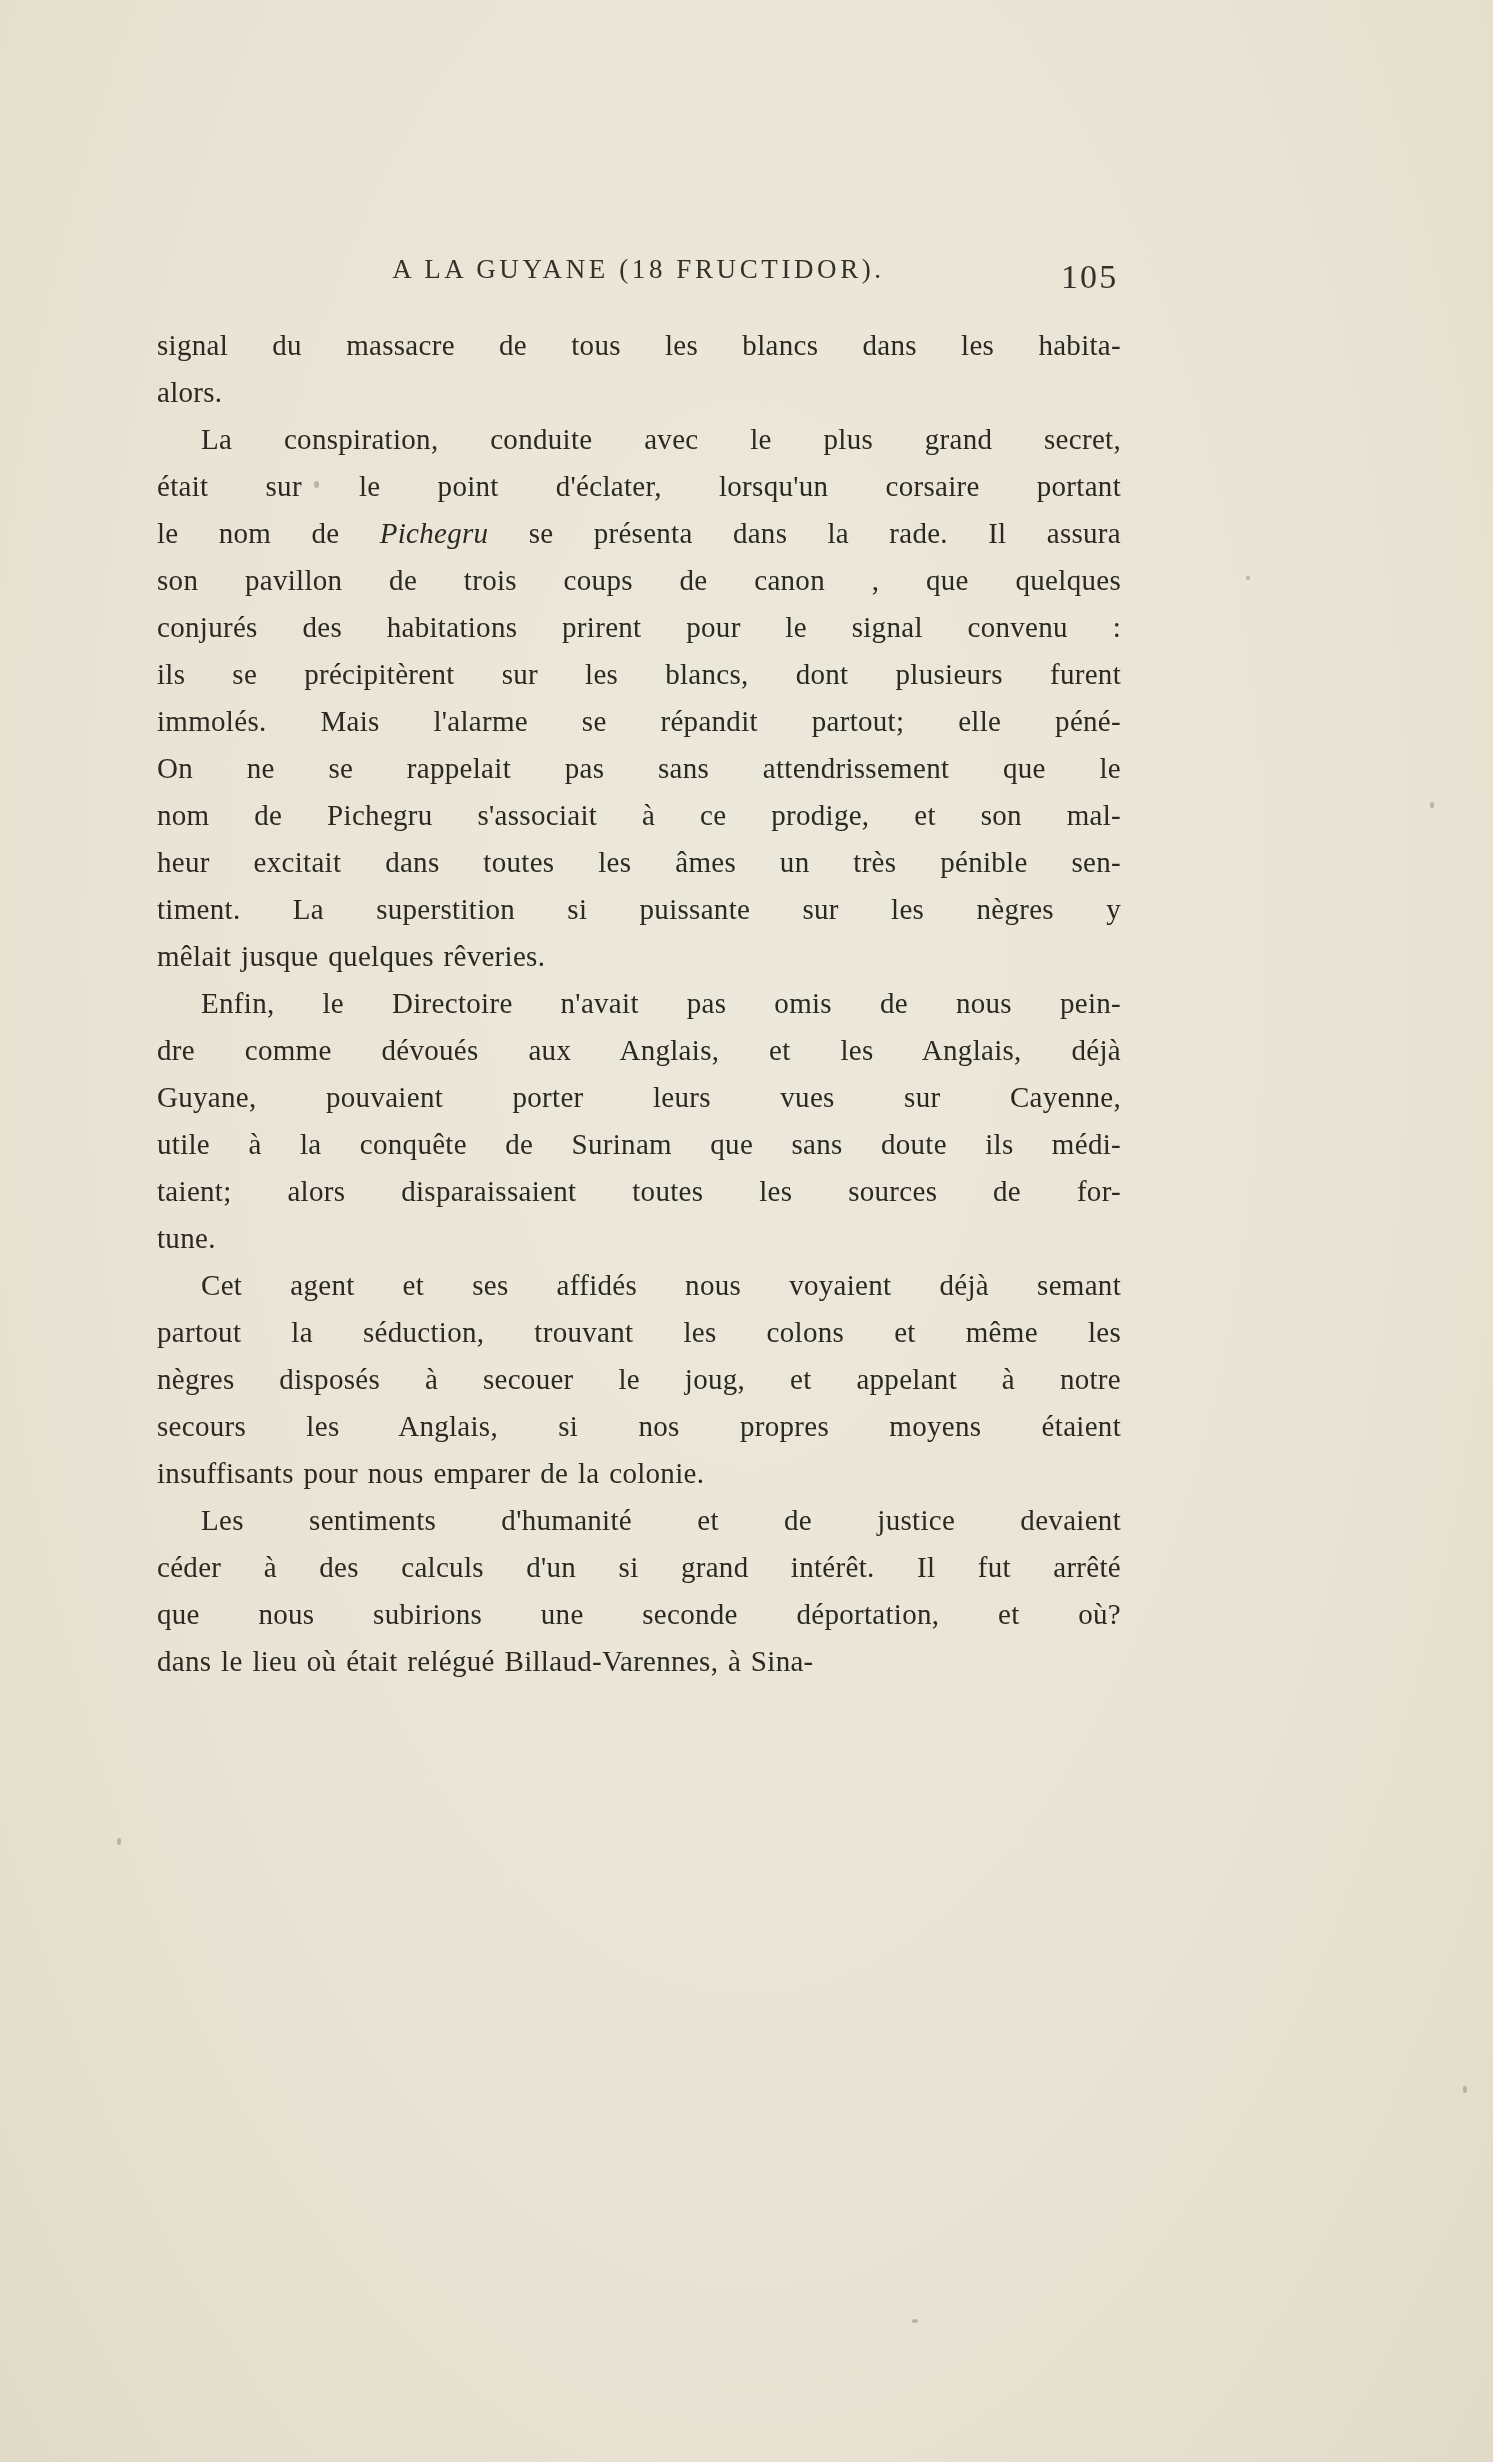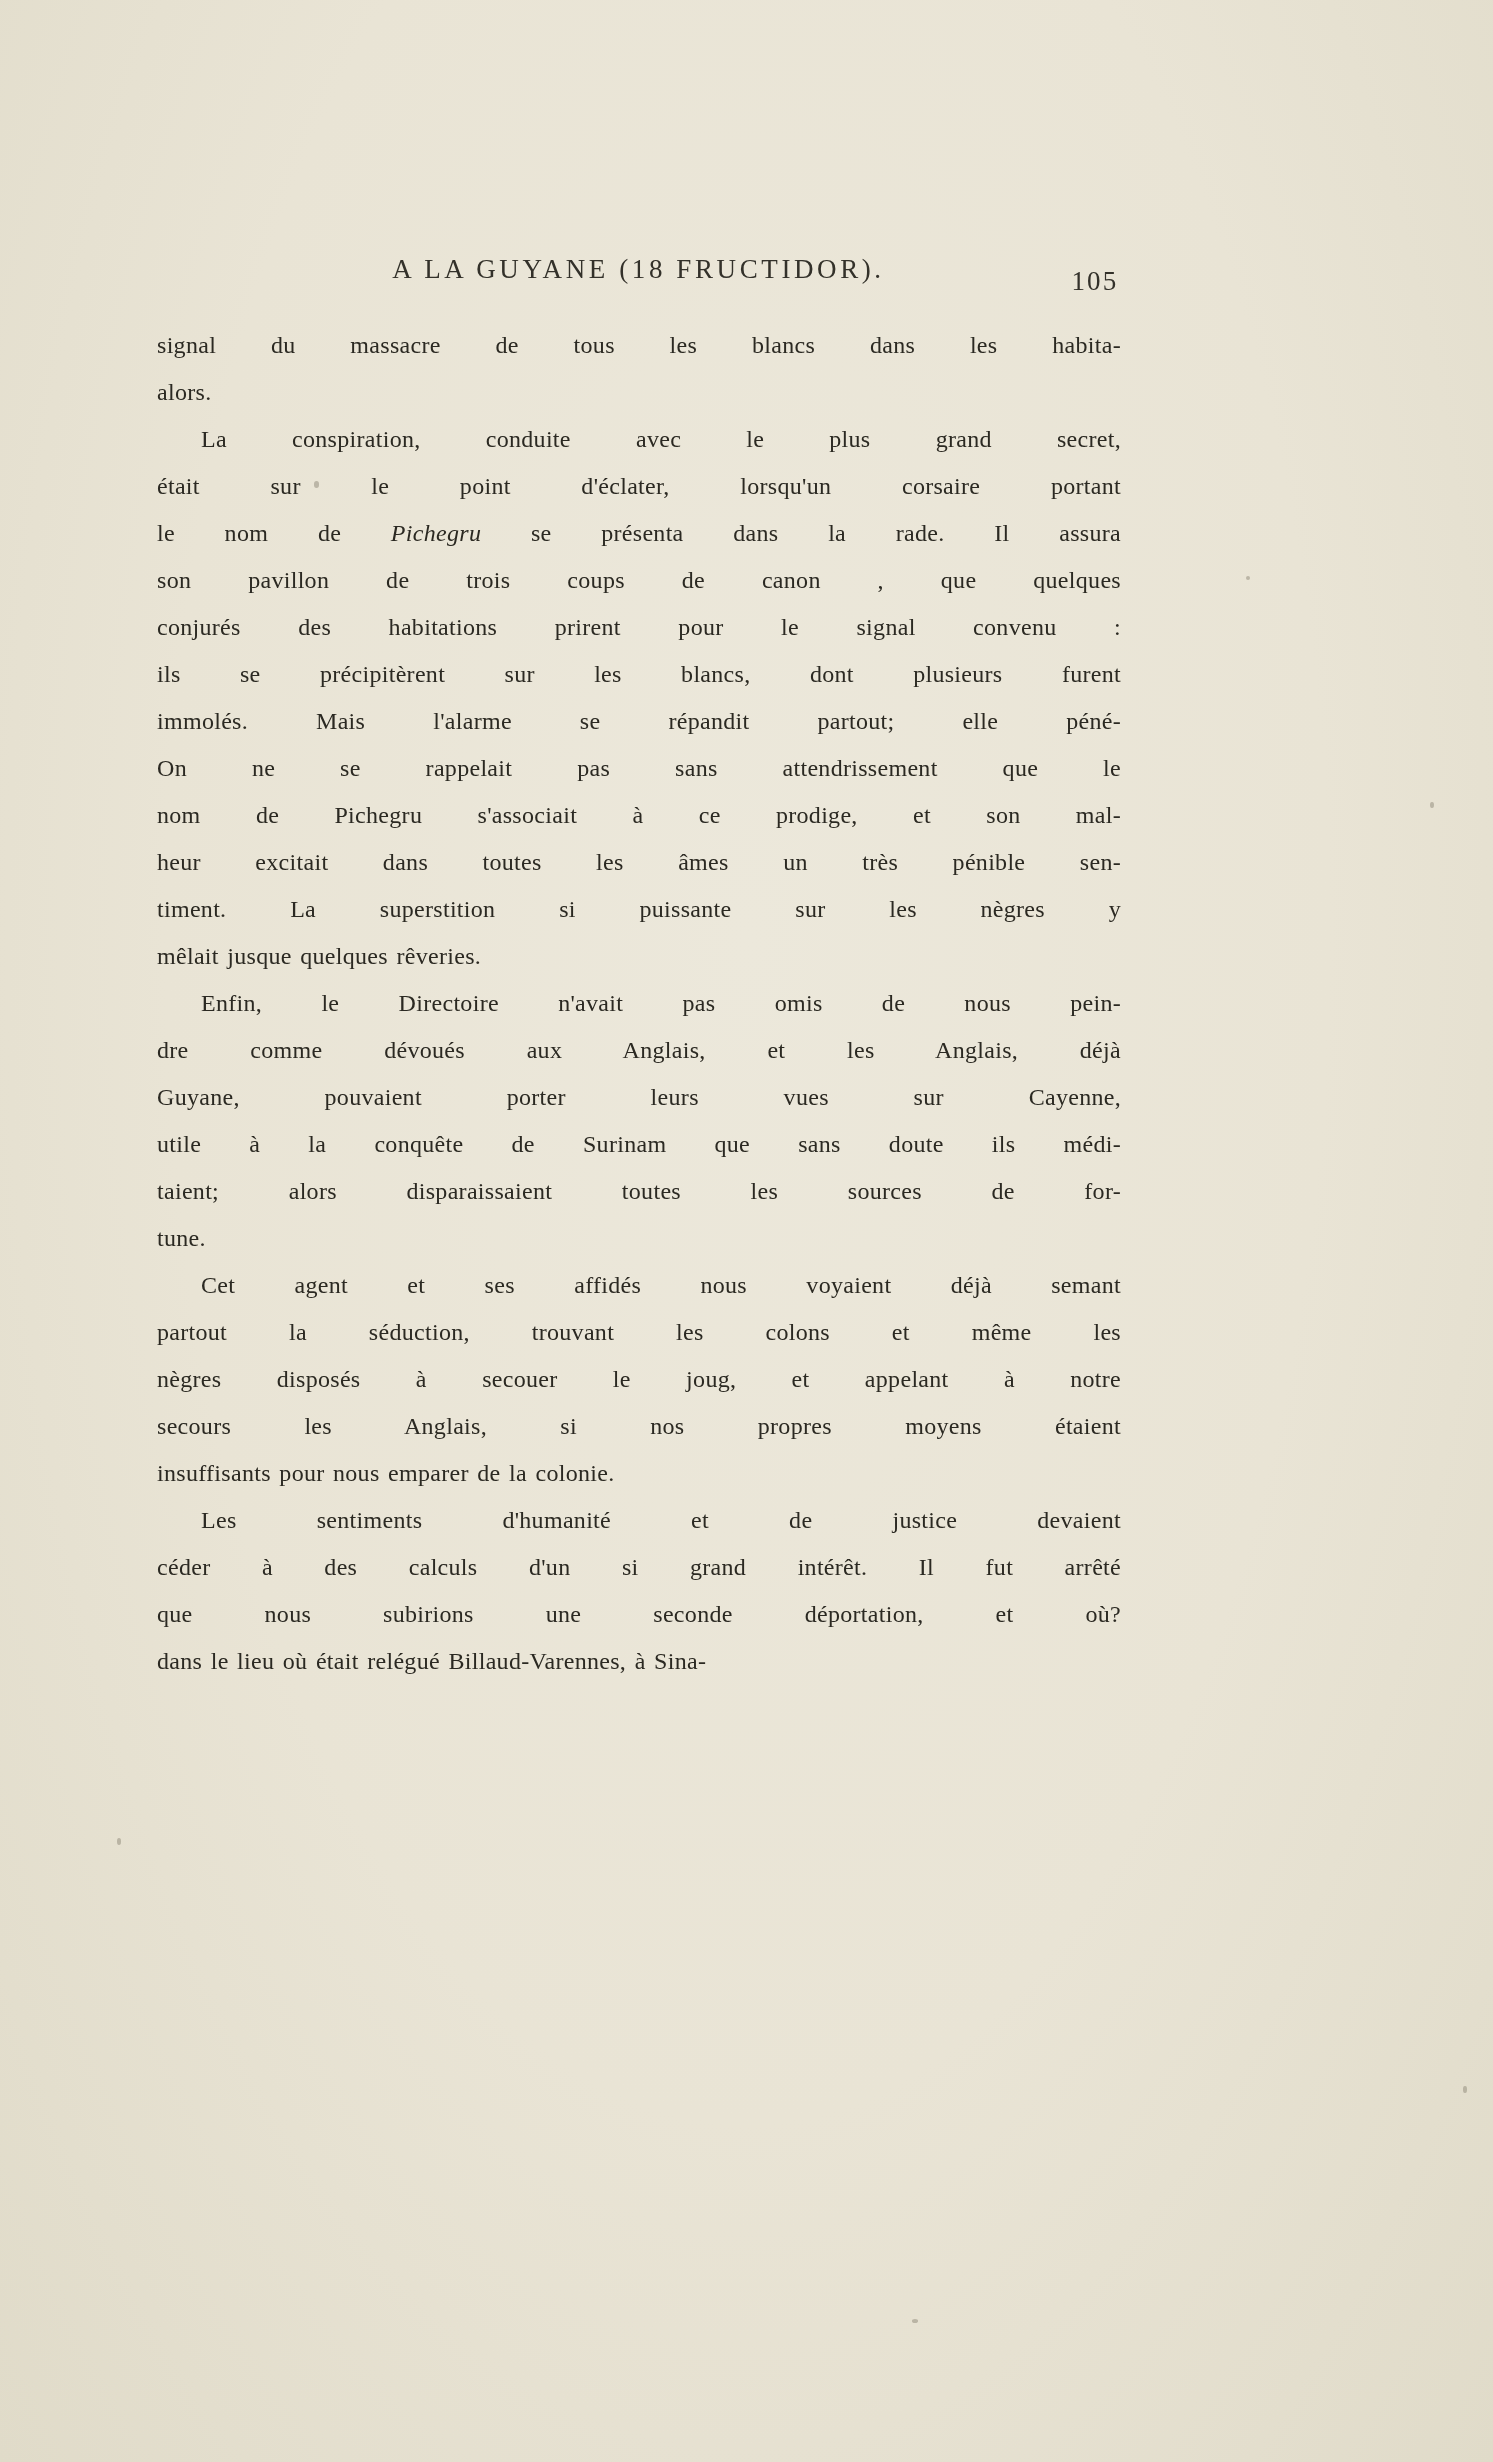--- a/index.html
+++ b/index.html
@@ -25,32 +25,32 @@
   }
   .running-title {
     text-align: center;
     font-size: 27px;
     letter-spacing: 3.6px;
     color: #33312a;
   }
   .page-number {
     position: absolute;
     right: 1.5px;
-    top: 12px;
-    font-size: 27px;
+    top: 4px;
+    font-size: 34px;
     letter-spacing: 2.2px;
     color: #33312a;
     text-align: center;
   }
   .text-block {
     position: absolute;
     top: 322px;
     left: 157px;
     width: 964px;
-    font-size: 24px;
+    font-size: 29px;
     line-height: 47px;
     letter-spacing: 0.3px;
   }
   .paragraph { margin: 0; }
   .line {
     text-align: justify;
     text-align-last: justify;
     word-spacing: 2.2px;
     white-space: nowrap;
   }

